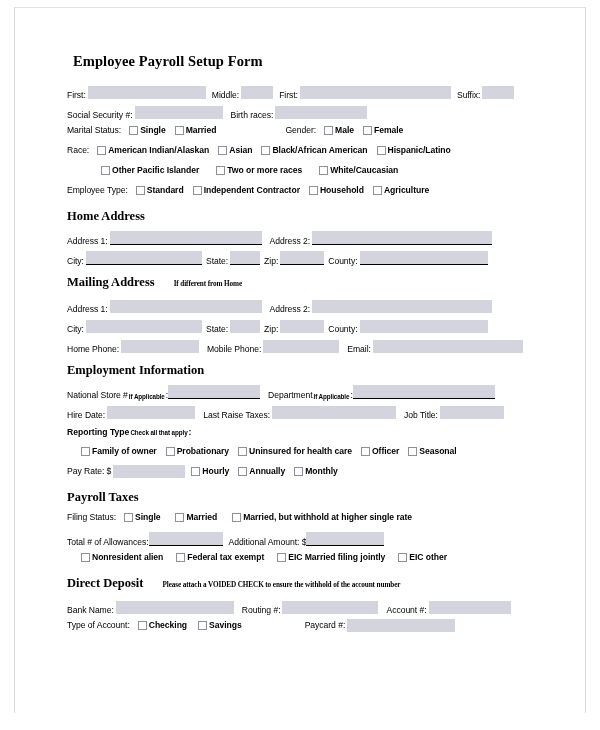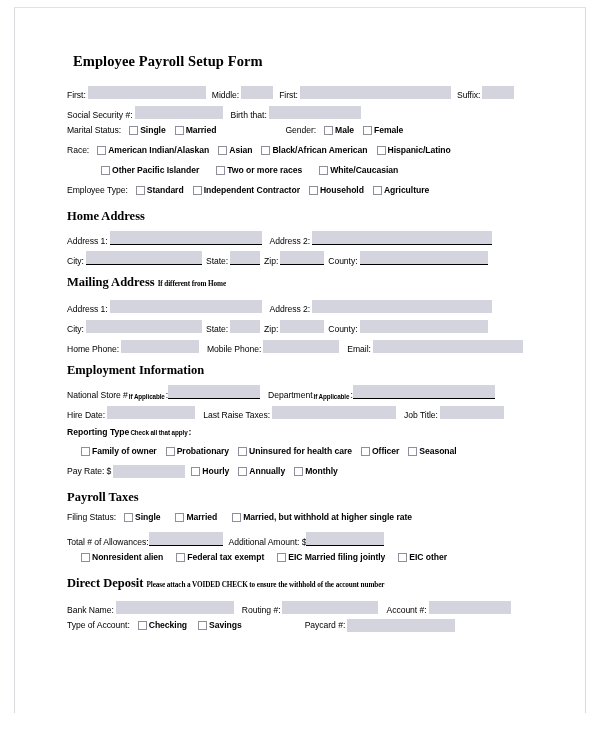--- a/index.html
+++ b/index.html
@@ -51,21 +51,21 @@
     font-weight: bold;
     font-size: 12.5px;
     margin: 9px 0 3px 0;
     line-height: 14px;
   }
   .section-head .note {
     font-family: "Liberation Serif", serif;
     font-weight: bold;
     font-size: 7.2px;
     letter-spacing: -0.1px;
-    padding-left: 3px;
+    padding-left: 19px;
   }
   .lbl {
     font-family: "Liberation Sans", sans-serif;
     font-weight: normal;
     font-size: 8.6px;
     white-space: nowrap;
     letter-spacing: -0.05px;
   }
   .sub {
     font-weight: bold;
@@ -150,21 +150,21 @@
     <span class="lbl">Suffix:</span>
     <span class="sp2"></span>
     <span class="fld" style="width:32px"></span>
   </div>
 
   <div class="row">
     <span class="lbl">Social Security #:</span>
     <span class="sp2"></span>
     <span class="fld" style="width:88px"></span>
     <span class="sp8"></span>
-    <span class="lbl">Birth that:</span>
+    <span class="lbl">Birth races:</span>
     <span class="sp2"></span>
     <span class="fld" style="width:92px"></span>
   </div>
 
   <div class="row chk">
     <span class="lbl">Marital Status:</span>
     <span class="sp8"></span>
     <span class="cbgrp">
       <span class="cb"></span>
       <span class="cbtxt">Single</span>

